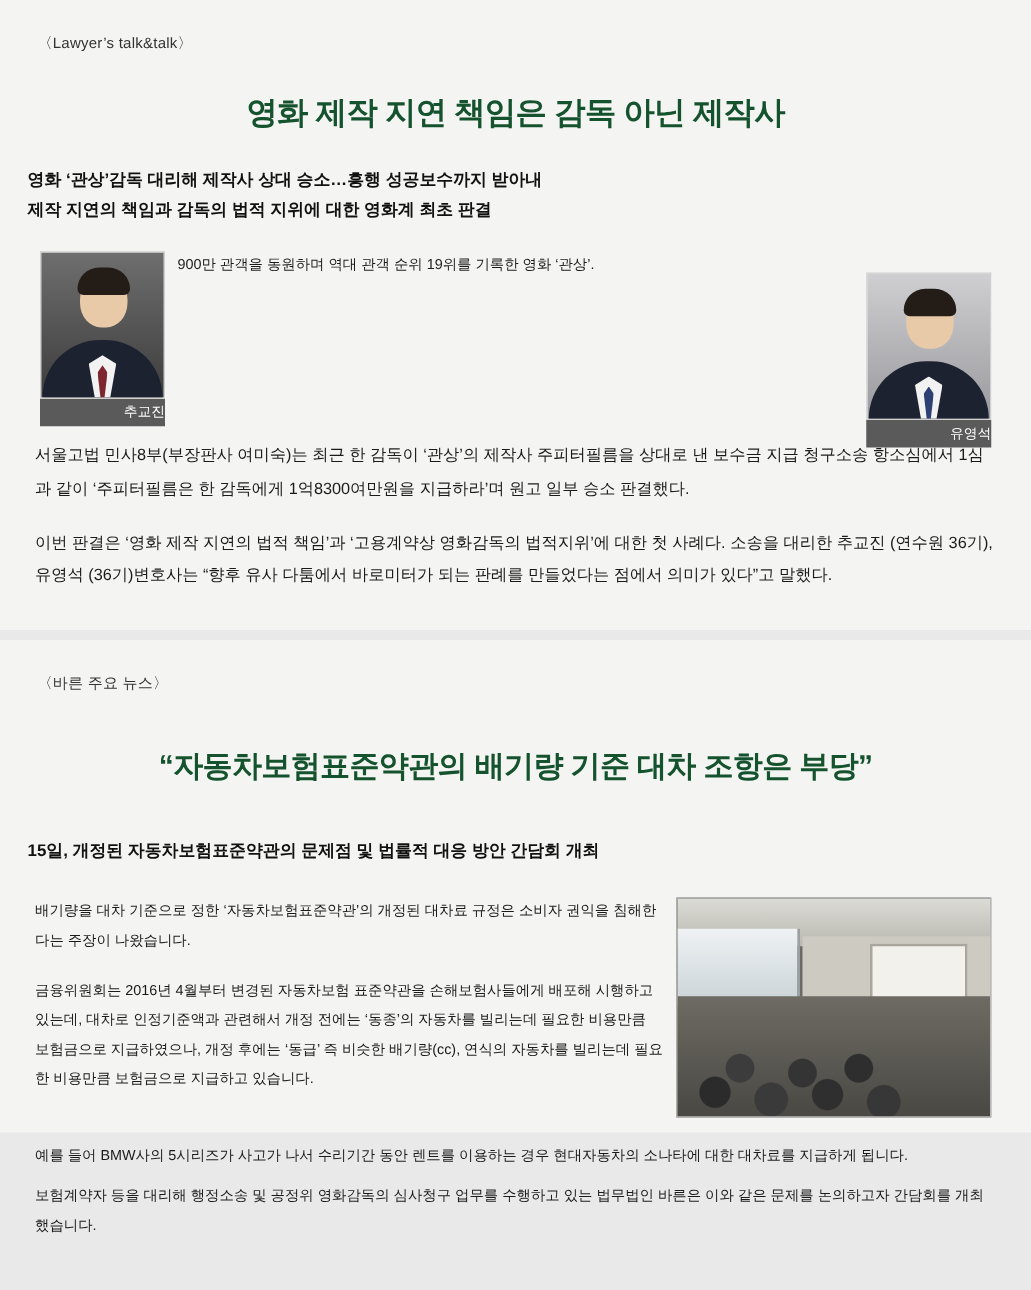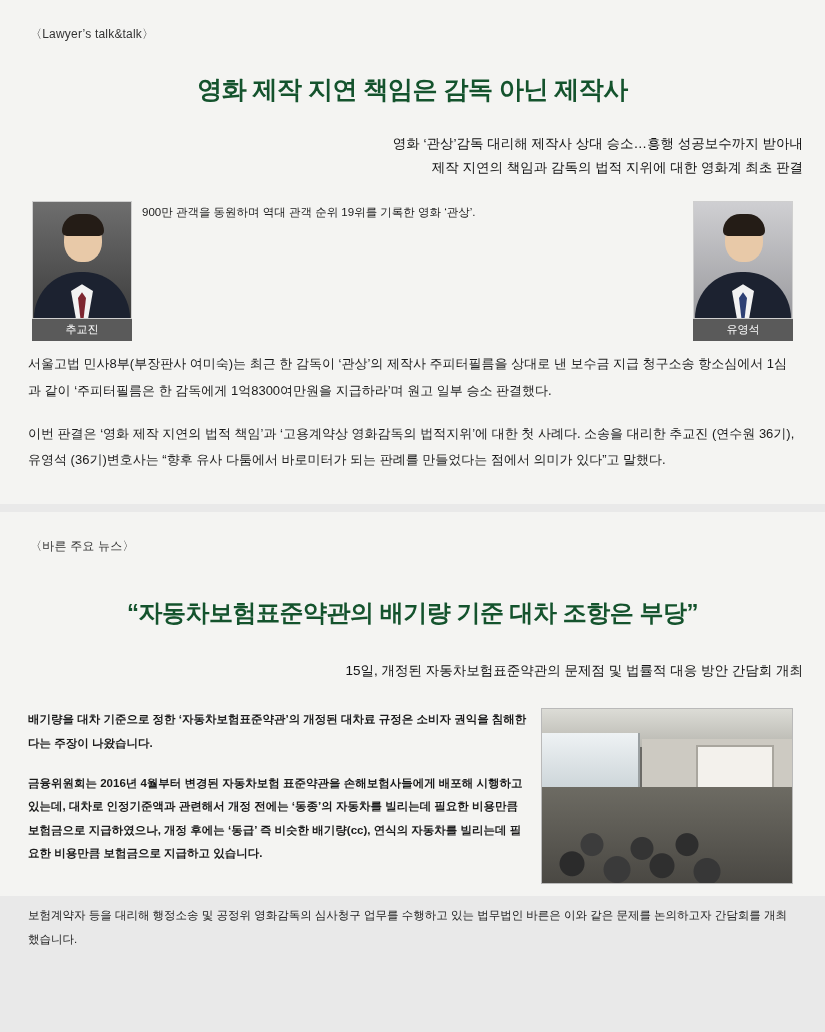--- a/index.html
+++ b/index.html
@@ -47,46 +47,46 @@
     font-weight: bold;
     color: #14532d;
     margin-top: 30px;
     letter-spacing: -0.5px;
   }
   .headline.second {
     font-size: 24px;
     margin-top: 42px;
   }
   .subhead {
-    text-align: right;
+    text-align: left;
     font-size: 13.5px;
-    font-weight: normal;
+    font-weight: bold;
     color: #111;
     margin-top: 26px;
     line-height: 1.75;
   }
   .subhead.second {
-    margin-top: 30px;
+    margin-top: 40px;
   }
   .subline {
     display: block;
   }
   
   .body-1 {
     margin-top: 22px;
     position: relative;
     min-height: 140px;
   }
   .portrait {
     width: 100px;
     position: absolute;
     top: 0;
   }
   .portrait.left { left: 10px; }
-  .portrait.right { right: 10px; }
+  .portrait.right { right: 10px; margin-top: 17px; }
   .portrait-img {
     width: 100px;
     height: 118px;
     border: 1px solid #cfcfcf;
     box-sizing: border-box;
     position: relative;
     overflow: hidden;
   }
   .pt-a {
     background: linear-gradient(#6e6e6e, #3d3d3d);
@@ -137,21 +137,21 @@
     background: #7d2630;
     left: 45px;
     bottom: 0;
     clip-path: polygon(50% 0, 100% 22%, 70% 100%, 30% 100%, 0 22%);
   }
   .tie.blue { background: #2d3f73; }
   .caption {
     background: #5a5a5a;
     color: #fff;
     font-size: 11px;
-    text-align: center;
+    text-align: right;
     padding: 3px 0 4px;
     width: 100px;
     box-sizing: border-box;
   }
   .col-text {
     margin: 0 120px;
     font-size: 11.5px;
     line-height: 2.05;
     color: #1a1a1a;
   }
@@ -212,21 +212,21 @@
       radial-gradient(circle at 58% 60%, #2e2e2e 11px, transparent 12px),
       linear-gradient(#6d6b63, #4a4843);
   }
   .text-2 {
     margin-right: 272px;
     font-size: 11.5px;
     line-height: 2.05;
     color: #1a1a1a;
     margin-left: 6px;
   }
-  .text-2 p { margin: 0 0 16px 0; font-weight: bold; }
+  .text-2 p { margin: 0 0 16px 0; }
   .tail-2 {
     position: absolute;
     left: 6px;
     right: 6px;
     top: 196px;
     font-size: 11.5px;
     line-height: 2.05;
     color: #1a1a1a;
   }
   .tail-2 p { margin: 0 0 8px 0; }
@@ -292,18 +292,19 @@
         <div class="podium"></div>
         <div class="crowd"></div>
       </div>
 
       <div class="text-2">
         <p>배기량을 대차 기준으로 정한 ‘자동차보험표준약관’의 개정된 대차료 규정은 소비자 권익을 침해한다는 주장이 나왔습니다.</p>
         <p> 금융위원회는 2016년 4월부터 변경된 자동차보험 표준약관을 손해보험사들에게 배포해 시행하고 있는데, 대차로 인정기준액과 관련해서 개정 전에는 ‘동종’의 자동차를 빌리는데 필요한 비용만큼 보험금으로 지급하였으나, 개정 후에는 ‘동급’ 즉 비슷한 배기량(cc), 연식의 자동차를 빌리는데 필요한 비용만큼 보험금으로 지급하고 있습니다.</p>
       </div>
 
       <div class="tail-2">
+        <p> 예를 들어 BMW사의 5시리즈가 사고가 나서 수리기간 동안 렌트를 이용하는 경우 현대자동차의 소나타에 대한 대차료를 지급하게 됩니다.</p>
         <p> 보험계약자 등을 대리해 행정소송 및 공정위 영화감독의 심사청구 업무를 수행하고 있는 법무법인 바른은 이와 같은 문제를 논의하고자 간담회를 개최했습니다.</p>
       </div>
     </div>
   </div>
 
 </div>
 
 </body></html>

